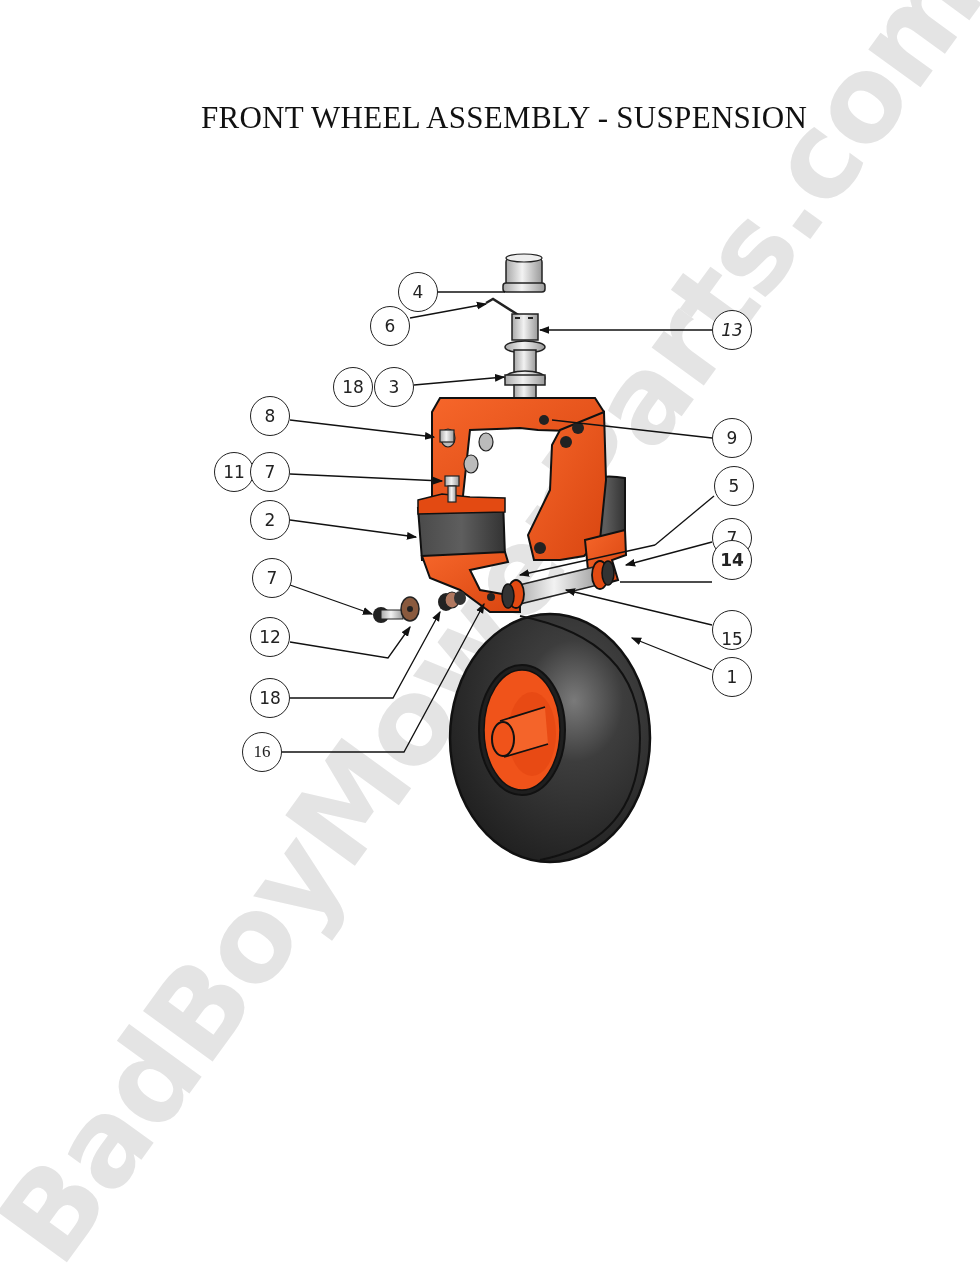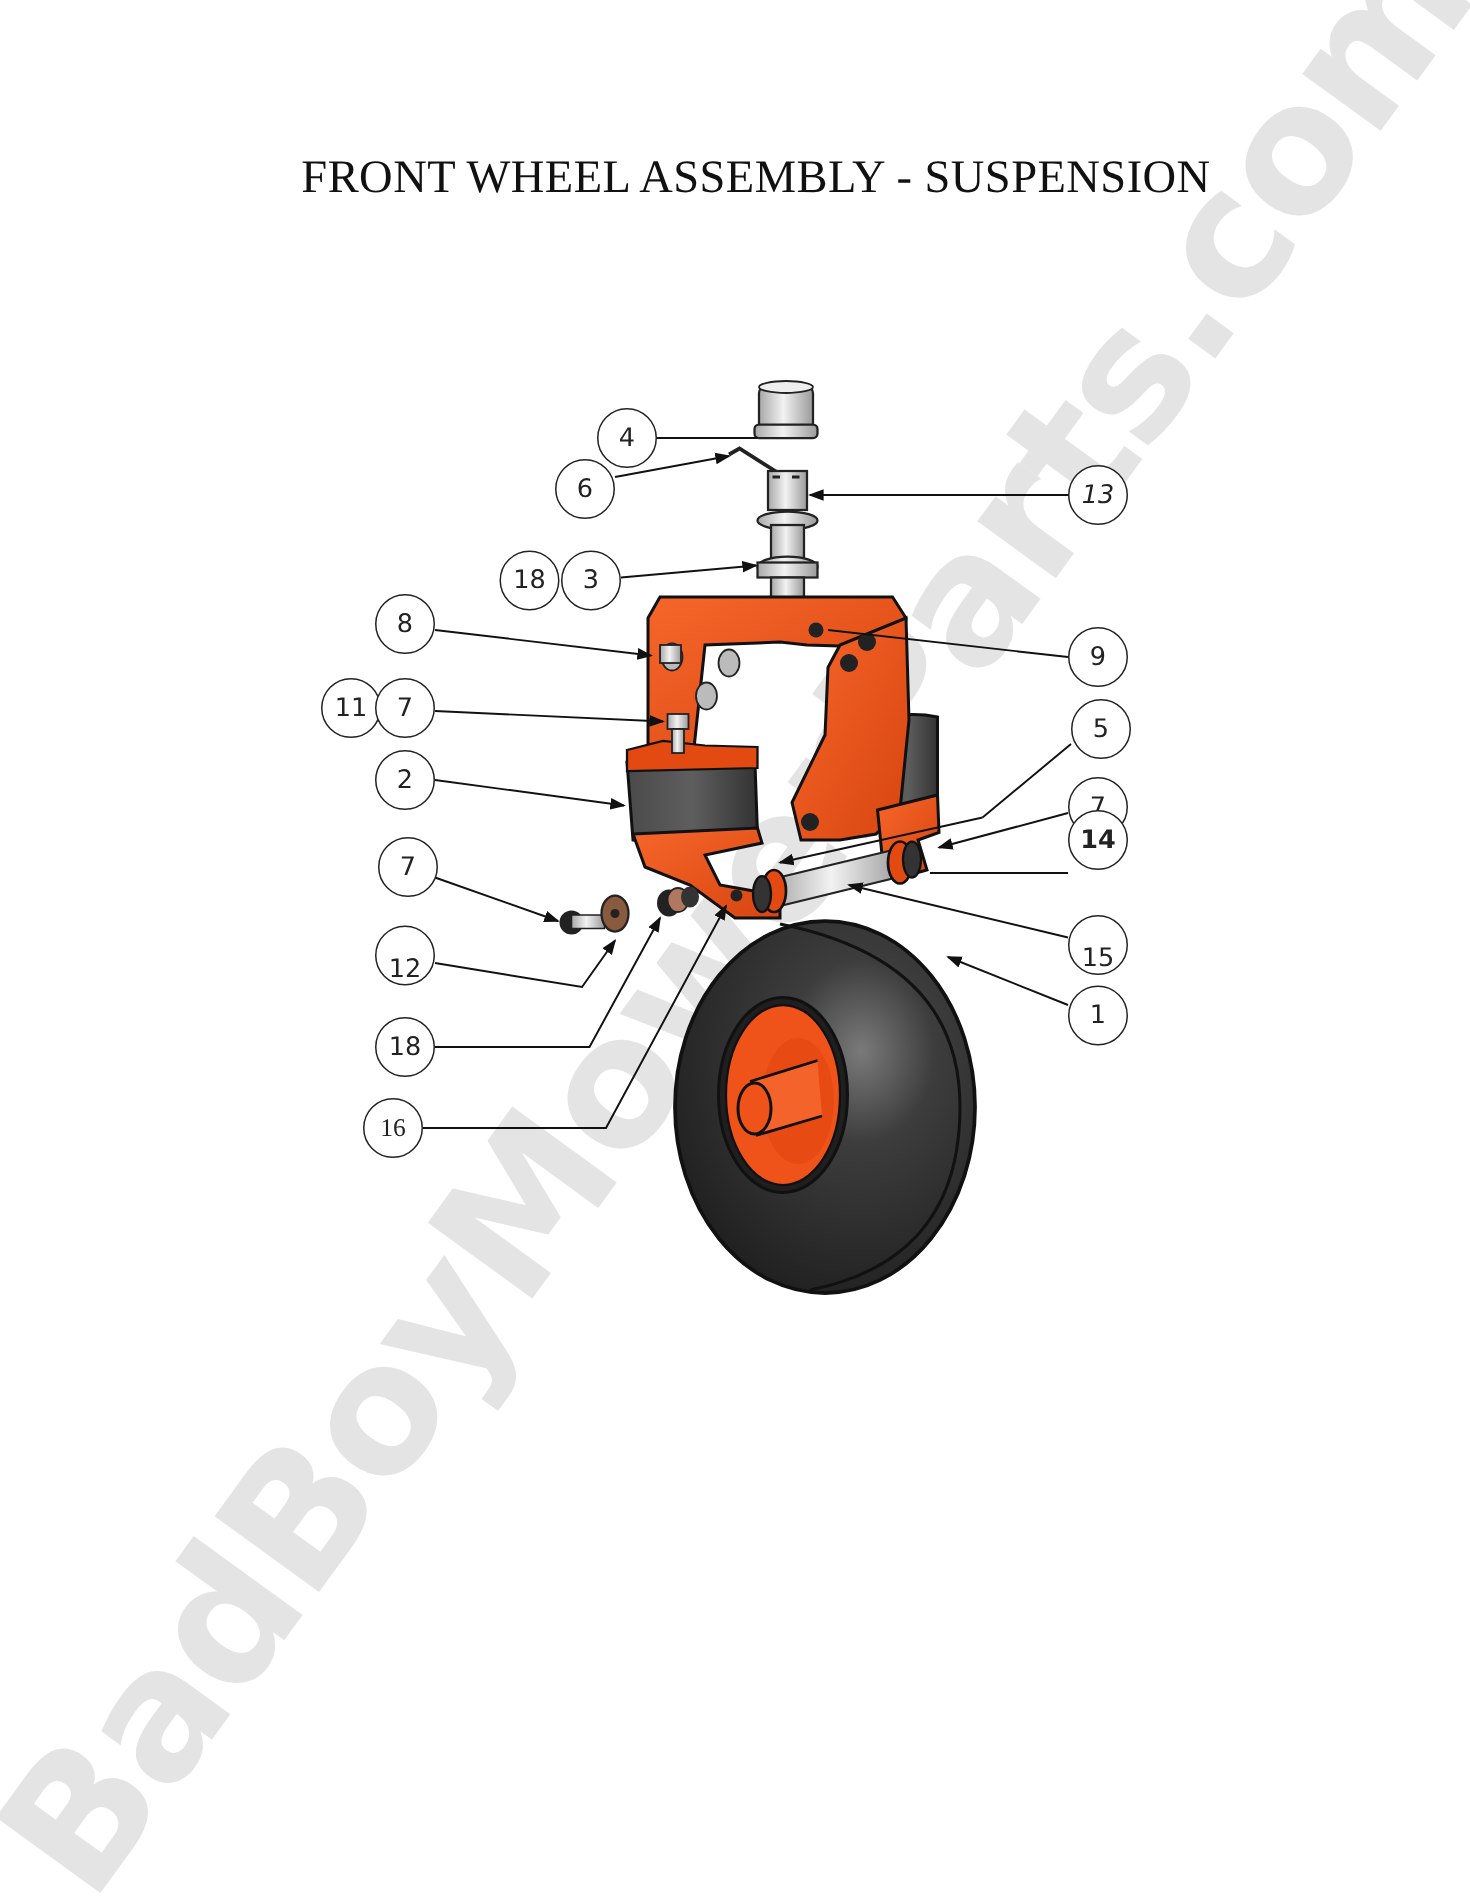--- a/index.html
+++ b/index.html
@@ -204,21 +204,21 @@
   </div>
 <div class="callout" style="left:712px;top:540px;font-weight:bold;">
     <span>14</span>
   </div>
 <div class="callout" style="left:712px;top:610px;align-items:flex-end;">
     <span>15</span>
   </div>
 <div class="callout" style="left:252px;top:558px;">
     <span>7</span>
   </div>
-<div class="callout" style="left:250px;top:617px;align-items:flex-end;">
+<div class="callout" style="left:250px;top:617px;">
     <span>12</span>
   </div>
 <div class="callout" style="left:250px;top:678px;">
     <span>18</span>
   </div>
 <div class="callout" style="left:242px;top:732px;font-family:Liberation Serif, serif;">
     <span>16</span>
   </div>
 <div class="callout" style="left:712px;top:657px;">
     <span>1</span>

